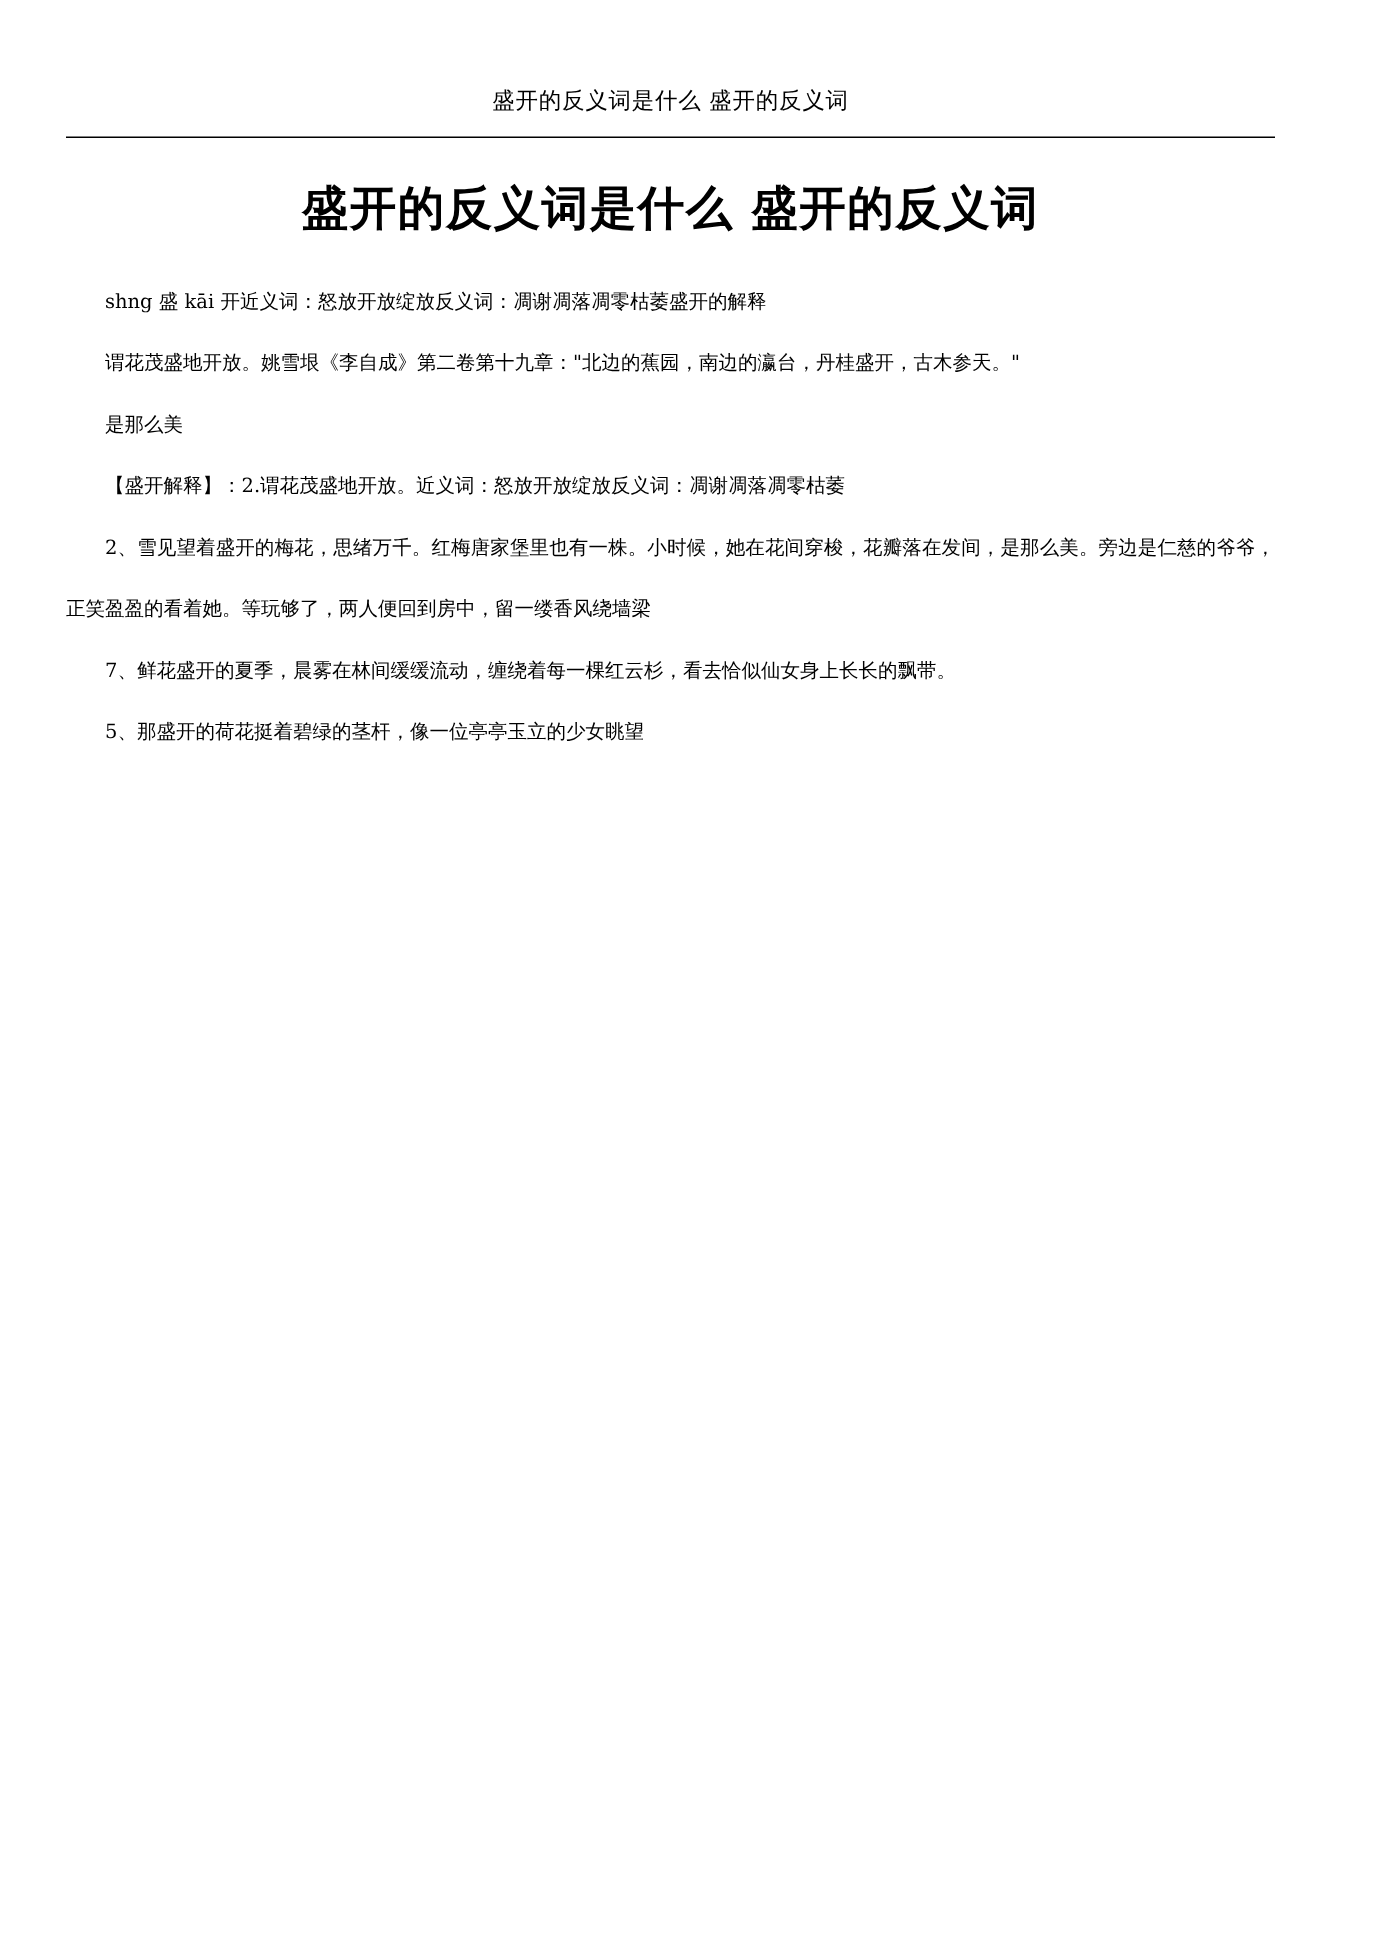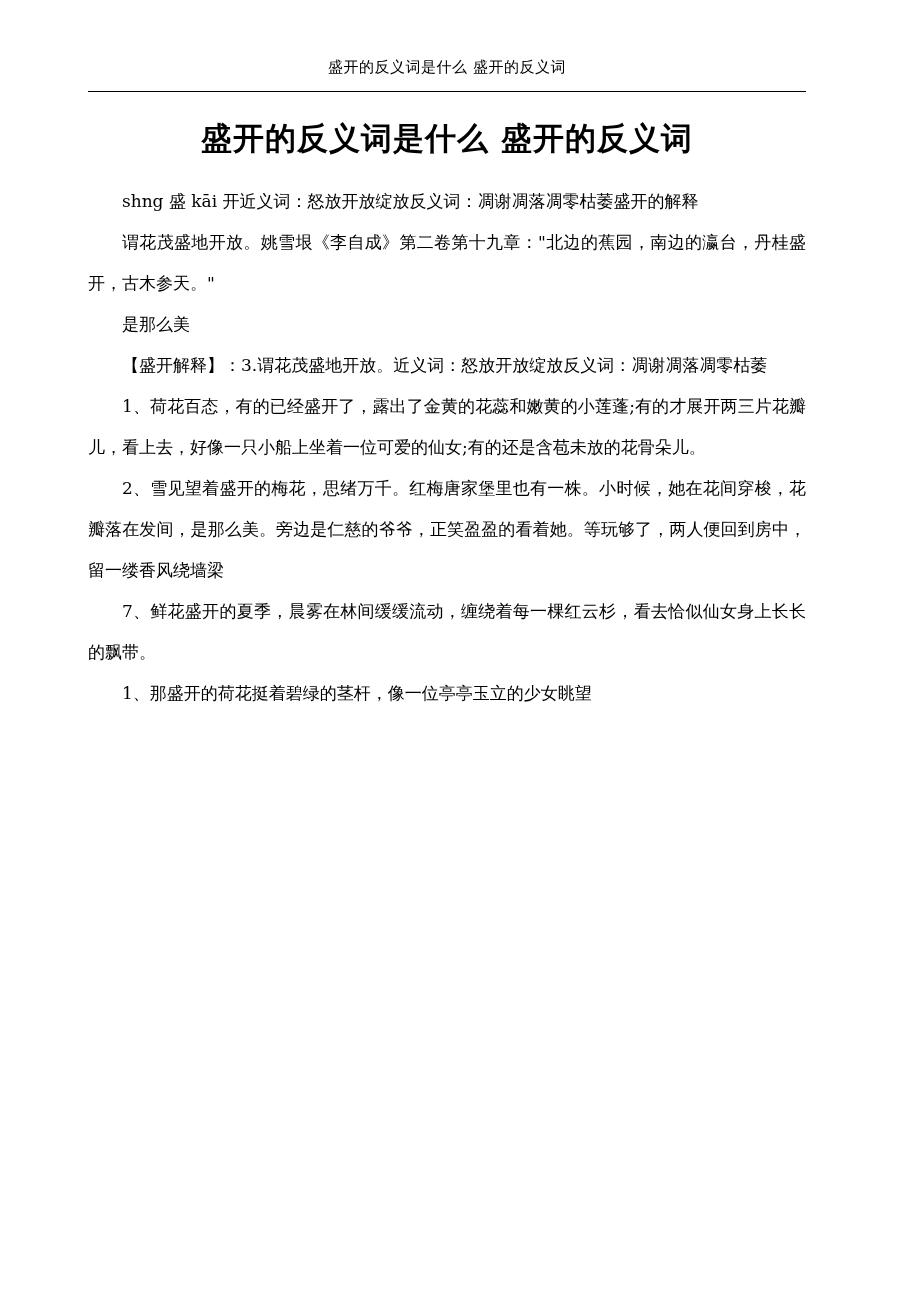--- a/index.html
+++ b/index.html
@@ -12,21 +12,21 @@
     height: 1302px;
     font-family: "DejaVu Serif", "Liberation Serif", serif;
     color: #000000;
     overflow: hidden;
   }
   .page {
     position: relative;
     width: 894px;
     height: 1302px;
     box-sizing: border-box;
-    padding: 0 88px;
+    padding: 0 44px;
   }
   .header {
     padding-top: 58px;
     text-align: center;
     font-size: 15px;
     letter-spacing: 0.5px;
     font-family: "DejaVu Sans", "Liberation Sans", sans-serif;
     color: #000;
   }
   .header-rule {
@@ -37,21 +37,21 @@
   .doc-title {
     margin-top: 26px;
     text-align: center;
     font-size: 31px;
     font-weight: bold;
     letter-spacing: 1px;
     font-family: "DejaVu Sans", "Liberation Sans", sans-serif;
   }
   .body-text {
     margin-top: 20px;
-    font-size: 17px;
+    font-size: 13px;
     line-height: 41px;
     text-align: justify;
     font-family: "DejaVu Serif", "Liberation Serif", serif;
   }
   .para {
     margin: 0;
     text-indent: 2em;
   }
   .para + .para {
     margin-top: 0;
@@ -64,20 +64,19 @@
 
   <div class="header">盛开的反义词是什么 盛开的反义词</div>
   <div class="header-rule"></div>
 
   <h1 class="doc-title">盛开的反义词是什么  盛开的反义词</h1>
 
   <div class="body-text">
     <p class="para">shng 盛 kāi 开近义词：怒放开放绽放反义词：凋谢凋落凋零枯萎盛开的解释</p>
     <p class="para">谓花茂盛地开放。姚雪垠《李自成》第二卷第十九章："北边的蕉园，南边的瀛台，丹桂盛开，古木参天。"</p>
     <p class="para">是那么美</p>
-    <p class="para">【盛开解释】：3.谓花茂盛地开放。近义词：怒放开放绽放反义词：凋谢凋落凋零枯萎</p>
-    <p class="para">1、荷花百态，有的已经盛开了，露出了金黄的花蕊和嫩黄的小莲蓬;有的才展开两三片花瓣儿，看上去，好像一只小船上坐着一位可爱的仙女;有的还是含苞未放的花骨朵儿。</p>
+    <p class="para">【盛开解释】：2.谓花茂盛地开放。近义词：怒放开放绽放反义词：凋谢凋落凋零枯萎</p>
     <p class="para">2、雪见望着盛开的梅花，思绪万千。红梅唐家堡里也有一株。小时候，她在花间穿梭，花瓣落在发间，是那么美。旁边是仁慈的爷爷，正笑盈盈的看着她。等玩够了，两人便回到房中，留一缕香风绕墙梁</p>
     <p class="para">7、鲜花盛开的夏季，晨雾在林间缓缓流动，缠绕着每一棵红云杉，看去恰似仙女身上长长的飘带。</p>
-    <p class="para">1、那盛开的荷花挺着碧绿的茎杆，像一位亭亭玉立的少女眺望</p>
+    <p class="para">5、那盛开的荷花挺着碧绿的茎杆，像一位亭亭玉立的少女眺望</p>
   </div>
 
 </div>
 
 </body></html>

